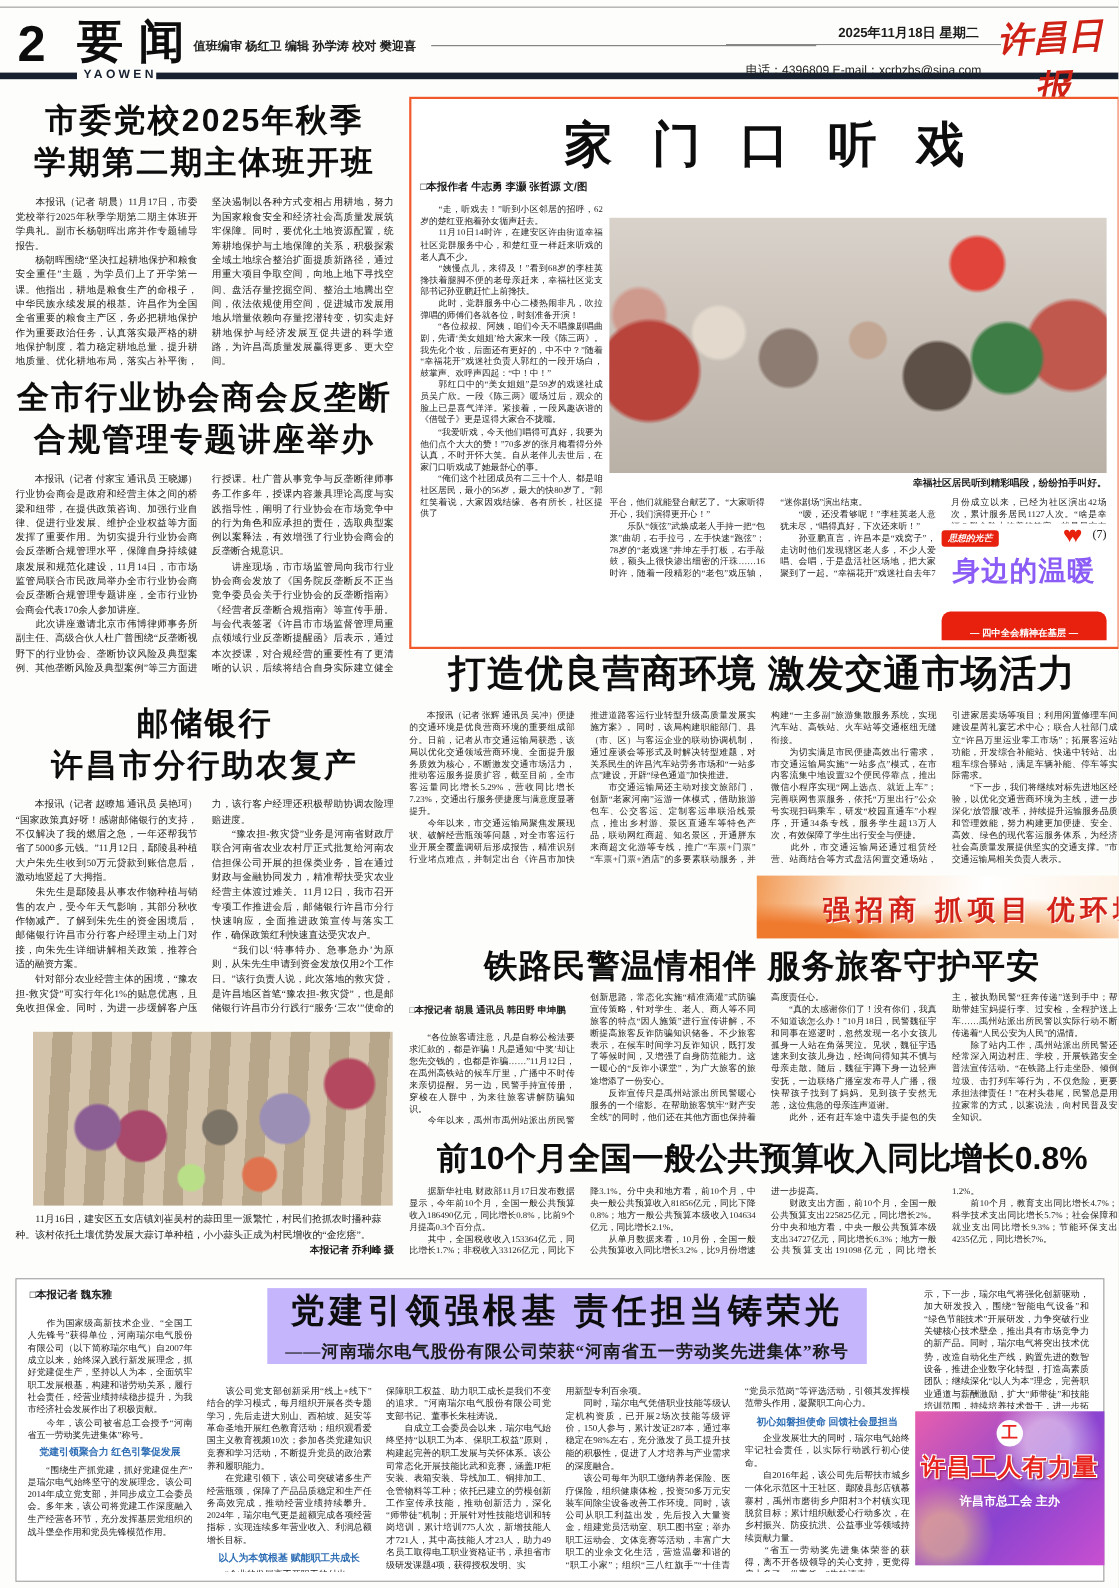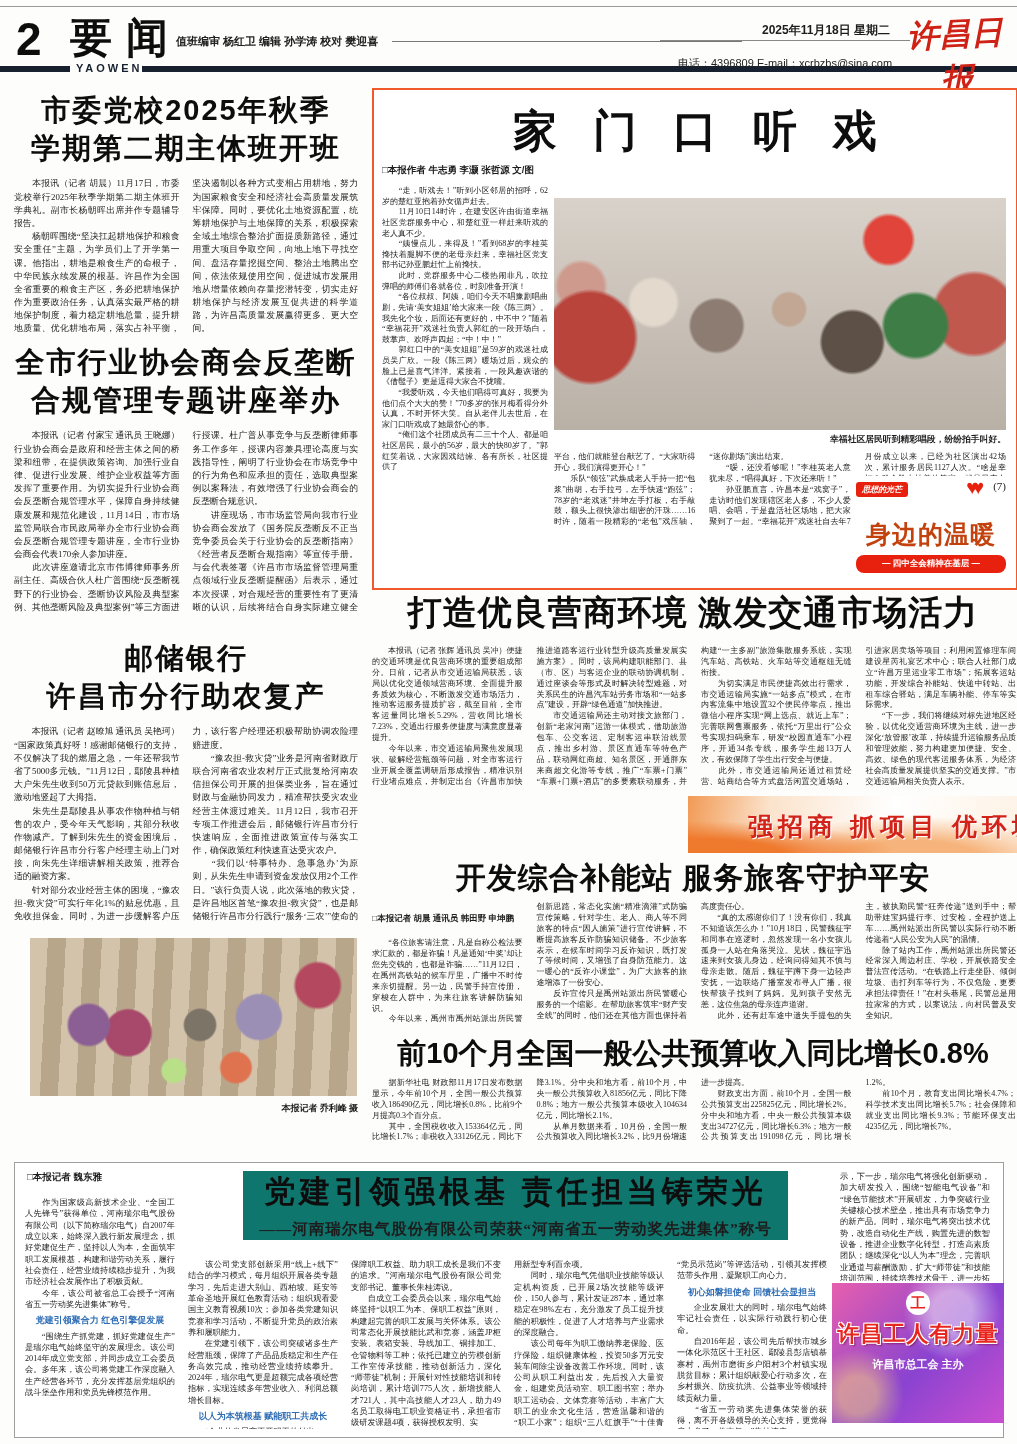--- a/index.html
+++ b/index.html
@@ -55,24 +55,24 @@
         radial-gradient(circle at 74% 18%, #e0443a 0 6%, transparent 7%),
         linear-gradient(#d9d2ca, #b9b0a6);}
   .opera-caption{position:absolute;left:180px;top:344px;width:452px;text-align:right;font-size:8.8px;font-weight:bold;}
   .opera-bottom{position:absolute;left:180px;top:362px;width:452px;height:122px;columns:3;column-gap:14px;font-size:8px;line-height:1.36;}
   .warmth{position:absolute;right:8px;bottom:6px;width:154px;height:106px;background:#fff;z-index:3;overflow:hidden;}
   .warmth-top{position:relative;height:26px;}
   .warmth-badge{position:absolute;left:2px;top:6px;background:#e8210f;color:#fff;font-size:8px;font-style:italic;font-weight:bold;
                 padding:2px 6px;border-radius:3px;font-family:"Liberation Sans",sans-serif;}
   .warmth-issue{position:absolute;right:2px;top:4px;font-size:11px;}
   .warmth-hearts{position:absolute;right:30px;top:0;color:#e8210f;font-size:20px;letter-spacing:-6px;}
-  .warmth-main{text-align:center;font-size:25px;font-weight:bold;color:#c2410c;letter-spacing:1px;
-               font-family:"Liberation Sans",sans-serif;text-shadow:1px 1px 0 #fff;margin-top:16px;}
-  .warmth-banner{margin:4px 2px 0;background:#e8210f;color:#fff;text-align:center;font-size:8.5px;font-weight:bold;
-                 border-radius:8px;padding:3px 0;font-family:"Liberation Sans",sans-serif;}
+  .warmth-main{text-align:center;font-size:25px;font-weight:bold;color:#8b5cf6;letter-spacing:1px;
+               font-family:"Liberation Sans",sans-serif;text-shadow:1px 1px 0 #fff;}
+  .warmth-banner{margin:21px 2px 0;background:#e8210f;color:#fff;text-align:center;font-size:8.5px;font-weight:bold;
+                 border-radius:8px;padding:14px 0;font-family:"Liberation Sans",sans-serif;}
   
   .transport{position:absolute;left:370px;top:590px;width:646px;height:265px;}
   .transport-title{text-align:center;font-size:34px;letter-spacing:1px;}
   .transport-body{position:absolute;left:2px;top:56px;width:644px;height:206px;columns:4;column-gap:14px;font-size:8px;line-height:1.36;}
   .invest-banner{position:absolute;left:318px;top:206px;width:326px;height:57px;z-index:3;overflow:hidden;
       background:
         radial-gradient(ellipse at 0% 100%, #ef7a2e 0 18%, transparent 40%),
         radial-gradient(ellipse at 60% 120%, #f6b47c 0 25%, transparent 50%),
         linear-gradient(100deg, #f29a55 0%, #fbe3cc 22%, #ffffff 55%, #fdeedd 100%); padding-left: 44px;}
   .invest-banner span{display:block;text-align:center;margin-top:14px;font-size:25px;font-weight:bold;color:#d2231a;
@@ -82,21 +82,21 @@
   .railway-title{text-align:center;font-size:30px;letter-spacing:1px;}
   .railway-body{position:absolute;left:2px;top:44px;width:644px;height:126px;columns:4;column-gap:14px;font-size:8px;line-height:1.36;}
   .railway-byline{font-weight:bold;font-family:"Liberation Sans",sans-serif;font-size:8.5px;margin-bottom:3px;white-space:normal;}
   
   .budget{position:absolute;left:370px;top:1034px;width:646px;height:124px;}
   .budget-title{text-align:center;font-size:29px;}
   .budget-body{position:absolute;left:2px;top:44px;width:644px;height:80px;columns:4;column-gap:14px;font-size:8px;line-height:1.36;}
   
   .pb-box{position:absolute;left:14px;top:1162px;width:988px;height:274px;border:1px solid #9f9f9f;background:#fff;}
   .pb-byline{position:absolute;left:12px;top:8px;font-size:9.5px;font-weight:bold;font-family:"Liberation Sans",sans-serif;}
-  .pb-titleblock{position:absolute;left:228px;top:8px;width:545px;text-align:center;z-index:2;background:#0f766e;}
+  .pb-titleblock{position:absolute;left:228px;top:8px;width:545px;text-align:center;z-index:2;background:#c4b5fd;}
   .pb-title{font-size:31px;letter-spacing:4px;}
   .pb-subtitle{margin-top:6px;font-size:15.5px;font-weight:bold;letter-spacing:1px;}
   .pb-col{position:absolute;width:150px;font-size:8.2px;line-height:1.38;text-align:justify;overflow:hidden;}
   .pb-subhead{color:#2f6eb5;font-weight:bold;font-family:"Liberation Sans",sans-serif;font-size:9px;text-align:center;margin:4px 0;white-space:normal;}
   .pb-text{white-space:pre-line;}
   .union-ad{position:absolute;left:817px;top:120px;width:172px;height:140px;z-index:3;overflow:hidden;text-align:center;
       background:
         radial-gradient(circle at 70% 20%, rgba(255,255,255,.5) 0 12%, transparent 30%),
         radial-gradient(circle at 15% 80%, rgba(255,220,120,.5) 0 10%, transparent 25%),
         linear-gradient(135deg, #e75fae 0%, #8a43d0 55%, #c94fd0 100%);}
@@ -148,20 +148,21 @@
     <div class="lart-body body-text" style="height:204px;">　　本报讯（记者 赵瞭旭 通讯员 吴艳珂）“国家政策真好呀！感谢邮储银行的支持，不仅解决了我的燃眉之急，一年还帮我节省了5000多元钱。”11月12日，鄢陵县种植大户朱先生收到50万元贷款到账信息后，激动地竖起了大拇指。
 　　朱先生是鄢陵县从事农作物种植与销售的农户，受今年天气影响，其部分秋收作物减产。了解到朱先生的资金困境后，邮储银行许昌市分行客户经理主动上门对接，向朱先生详细讲解相关政策，推荐合适的融资方案。
 　　针对部分农业经营主体的困境，“豫农担-救灾贷”可实行年化1%的贴息优惠，且免收担保金。同时，为进一步缓解客户压力，该行客户经理还积极帮助协调农险理赔进度。
 　　“豫农担-救灾贷”业务是河南省财政厅联合河南省农业农村厅正式批复给河南农信担保公司开展的担保类业务，旨在通过财政与金融协同发力，精准帮扶受灾农业经营主体渡过难关。11月12日，我市召开专项工作推进会后，邮储银行许昌市分行快速响应，全面推进政策宣传与落实工作，确保政策红利快速直达受灾农户。
 　　“我们以‘特事特办、急事急办’为原则，从朱先生申请到资金发放仅用2个工作日。”该行负责人说，此次落地的救灾贷，是许昌地区首笔“豫农担-救灾贷”，也是邮储银行许昌市分行践行“服务‘三农’”使命的缩影。
 　　下一步，邮储银行许昌市分行将紧扣政策导向，坚守服务“三农”初心，深化与农担、保险等部门协同，持续为受灾农户提供金融支持，切实以金融力量助力农户复产与乡村振兴。</div>
   </div>
 
   <div class="farm-photo"></div>
   <div class="farm-caption">
+    <span class="body-text">　　11月16日，建安区五女店镇刘崔吴村的蒜田里一派繁忙，村民们抢抓农时播种蒜种。该村依托土壤优势发展大蒜订单种植，小小蒜头正成为村民增收的“金疙瘩”。</span>
     <div class="farm-credit">本报记者 乔利峰 摄</div>
   </div>
 
   <div class="opera-box">
     <div class="opera-title hl">家门口听戏</div>
     <div class="opera-byline">□本报作者 牛志勇 李灏 张哲源 文/图</div>
     <div class="opera-colleft body-text">　　“走，听戏去！”听到小区邻居的招呼，62岁的楚红亚抱着孙女循声赶去。
 　　11月10日14时许，在建安区许由街道幸福社区党群服务中心，和楚红亚一样赶来听戏的老人真不少。
 　　“姨慢点儿，来得及！”看到68岁的李桂英搀扶着腿脚不便的老母亲赶来，幸福社区党支部书记孙亚鹏赶忙上前搀扶。
 　　此时，党群服务中心二楼热闹非凡，吹拉弹唱的师傅们各就各位，时刻准备开演！
@@ -193,21 +194,21 @@
 　　市交通运输局还主动对接文旅部门，创新“老家河南”运游一体模式，借助旅游包车、公交客运、定制客运串联沿线景点，推出乡村游、景区直通车等特色产品，联动网红商超、知名景区，开通胖东来商超文化游等专线，推广“车票+门票”“车票+门票+酒店”的多要素联动服务，并构建“一主多副”旅游集散服务系统，实现汽车站、高铁站、火车站等交通枢纽无缝衔接。
 　　为切实满足市民便捷高效出行需求，市交通运输局实施“一站多点”模式，在市内客流集中地设置32个便民停靠点，推出微信小程序实现“网上选点、就近上车”；完善联网售票服务，依托“万里出行”公众号实现扫码乘车，研发“校园直通车”小程序，开通34条专线，服务学生超13万人次，有效保障了学生出行安全与便捷。
 　　此外，市交通运输局还通过租赁经营、站商结合等方式盘活闲置交通场站，引进家居卖场等项目；利用闲置修理车间建设星芮礼宴艺术中心；联合人社部门成立“许昌万里运业零工市场”；拓展客运站功能，开发综合补能站、快递中转站、出租车综合驿站，满足车辆补能、停车等实际需求。
 　　“下一步，我们将继续对标先进地区经验，以优化交通营商环境为主线，进一步深化‘放管服’改革，持续提升运输服务品质和管理效能，努力构建更加便捷、安全、高效、绿色的现代客运服务体系，为经济社会高质量发展提供坚实的交通支撑。”市交通运输局相关负责人表示。</div>
     <div class="invest-banner">
       <span>强招商 抓项目 优环境</span>
     </div>
   </div>
 
   <div class="railway">
-    <div class="railway-title hl">开发综合补能站  服务旅客守护平安</div>
+    <div class="railway-title hl">铁路民警温情相伴  服务旅客守护平安</div>
     <div class="railway-body body-text">
       <div class="railway-byline">□本报记者 胡晨 通讯员 韩田野 申坤鹏</div>
       <span>　　“各位旅客请注意，凡是自称公检法要求汇款的，都是诈骗！凡是通知‘中奖’却让您先交钱的，也都是诈骗……”11月12日，在禹州高铁站的候车厅里，广播中不时传来亲切提醒。另一边，民警手持宣传册，穿梭在人群中，为来往旅客讲解防骗知识。
 　　今年以来，禹州市禹州站派出所民警创新思路，常态化实施“精准滴灌”式防骗宣传策略，针对学生、老人、商人等不同旅客的特点“因人施策”进行宣传讲解，不断提高旅客反诈防骗知识储备。不少旅客表示，在候车时间学习反诈知识，既打发了等候时间，又增强了自身防范能力。这一暖心的“反诈小课堂”，为广大旅客的旅途增添了一份安心。
 　　反诈宣传只是禹州站派出所民警暖心服务的一个缩影。在帮助旅客筑牢“财产安全线”的同时，他们还在其他方面也保持着高度责任心。
 　　“真的太感谢你们了！没有你们，我真不知道该怎么办！”10月18日，民警魏征宇和同事在巡逻时，忽然发现一名小女孩儿孤身一人站在角落哭泣。见状，魏征宇迅速来到女孩儿身边，经询问得知其不慎与母亲走散。随后，魏征宇蹲下身一边轻声安抚，一边联络广播室发布寻人广播，很快帮孩子找到了妈妈。见到孩子安然无恙，这位焦急的母亲连声道谢。
 　　此外，还有赶车途中遗失手提包的失主，被执勤民警“狂奔传递”送到手中；帮助带娃宝妈提行李、过安检，全程护送上车……禹州站派出所民警以实际行动不断传递着“人民公安为人民”的温情。
 　　除了站内工作，禹州站派出所民警还经常深入周边村庄、学校，开展铁路安全普法宣传活动。“在铁路上行走坐卧、倾倒垃圾、击打列车等行为，不仅危险，更要承担法律责任！”在村头巷尾，民警总是用拉家常的方式，以案说法，向村民普及安全知识。
 　　一条铁路，一座车站，日常工作看似平凡，却是禹州站派出所民警为旅客贴心服务的日常。他们用细心与温情守护每一位旅客的平安出行，用实实在在的行动传递着社会的正能量。</span>
     </div>

